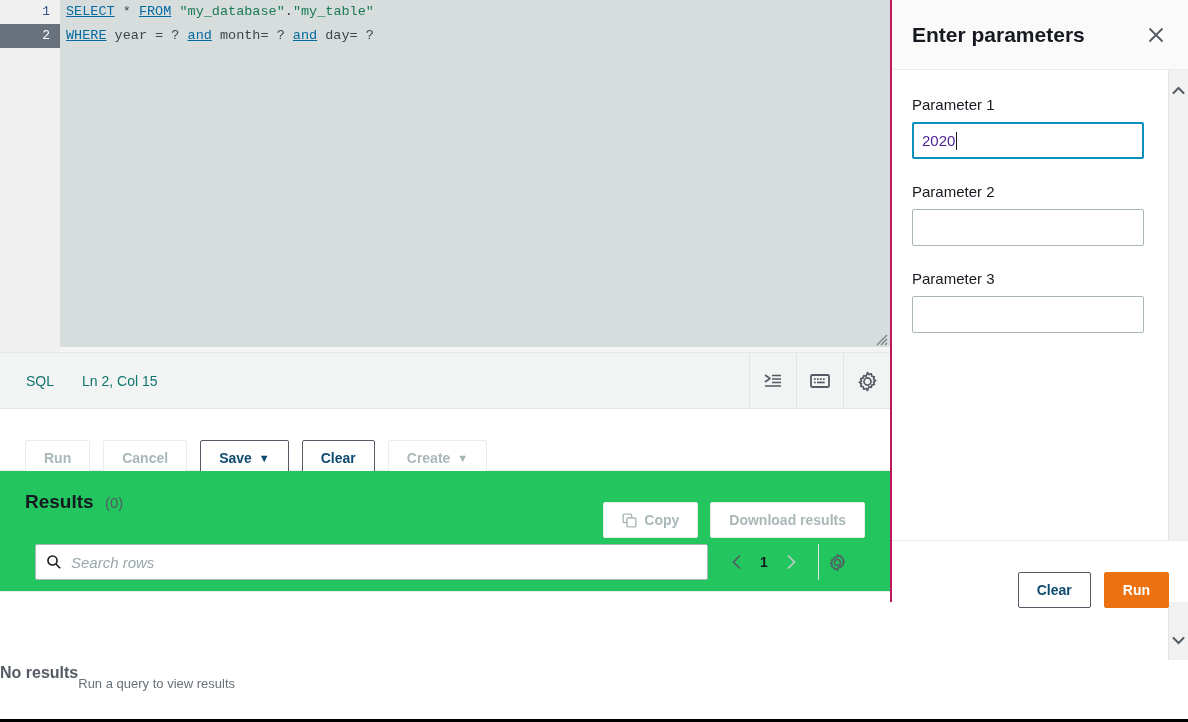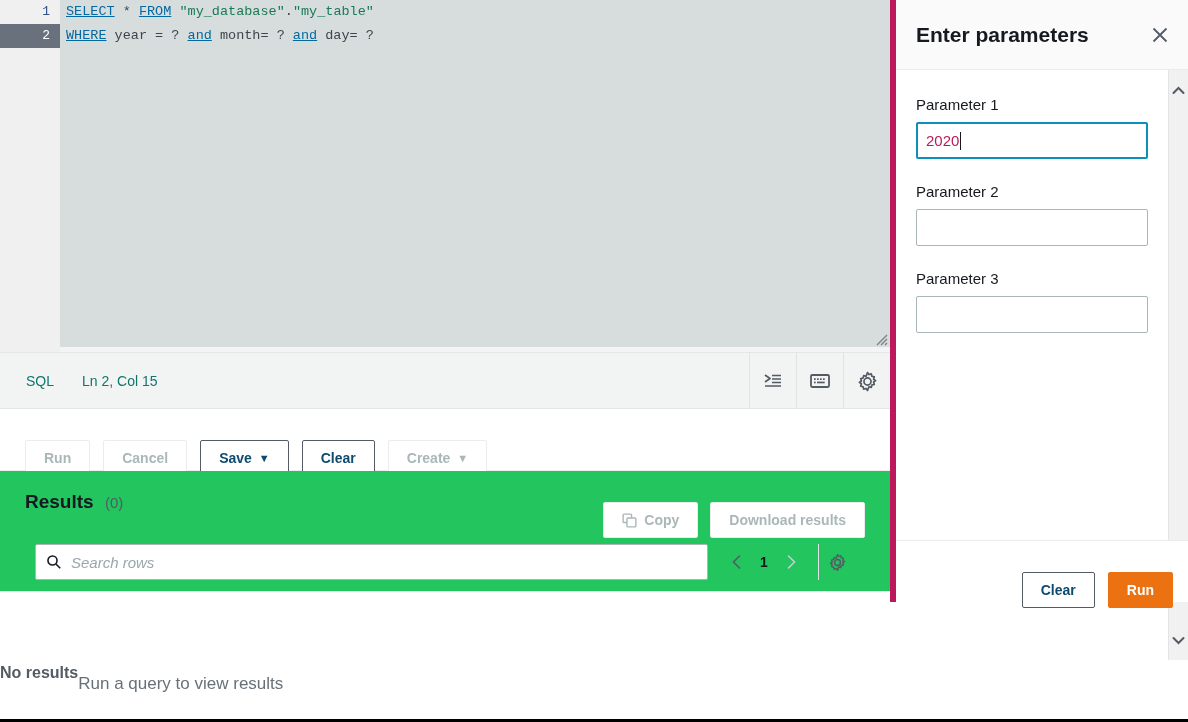--- a/index.html
+++ b/index.html
@@ -218,30 +218,30 @@
     background: #ffffff;
     box-sizing: border-box;
     display: flex; flex-direction: row;
     align-items: center;
     padding-top: 31px;
   }
   #no-results-title {
     font-size: 16px; font-weight: bold; color: #545b64;
   }
   #no-results-sub {
-    font-size: 17px; color: #687078;
+    font-size: 13px; color: #687078;
     margin-top: 22px;
   }
 
   
   #panel {
     position: absolute; left: 890px; top: 0;
     width: 298px; height: 602px;
     background: #ffffff;
-    border-left: 6px solid #be185d;
+    border-left: 2px solid #be185d;
     box-sizing: border-box;
   }
   #panel-header {
     position: absolute; left: 0; top: 0;
     width: 297px; height: 70px;
     background: #fafafa;
     border-bottom: 1px solid #eaeded;
     box-sizing: border-box;
     display: flex; align-items: center;
     padding: 0 20px;
@@ -268,21 +268,21 @@
     font-size: 15px; color: #16191f;
     margin-bottom: 9px;
   }
   .field-input {
     width: 232px; height: 37px;
     border: 1px solid #aab7b8;
     border-radius: 2px;
     background: #ffffff;
     box-sizing: border-box;
     font-size: 15px;
-    color: #be185d;
+    color: #4c1d95;
     padding: 0 9px;
     font-family: "Liberation Sans", sans-serif;
     display: flex; align-items: center;
   }
   .field-input.focused {
     border: 2px solid #0a90ba;
     padding: 0 8px;
   }
   .caret {
     display: inline-block;

